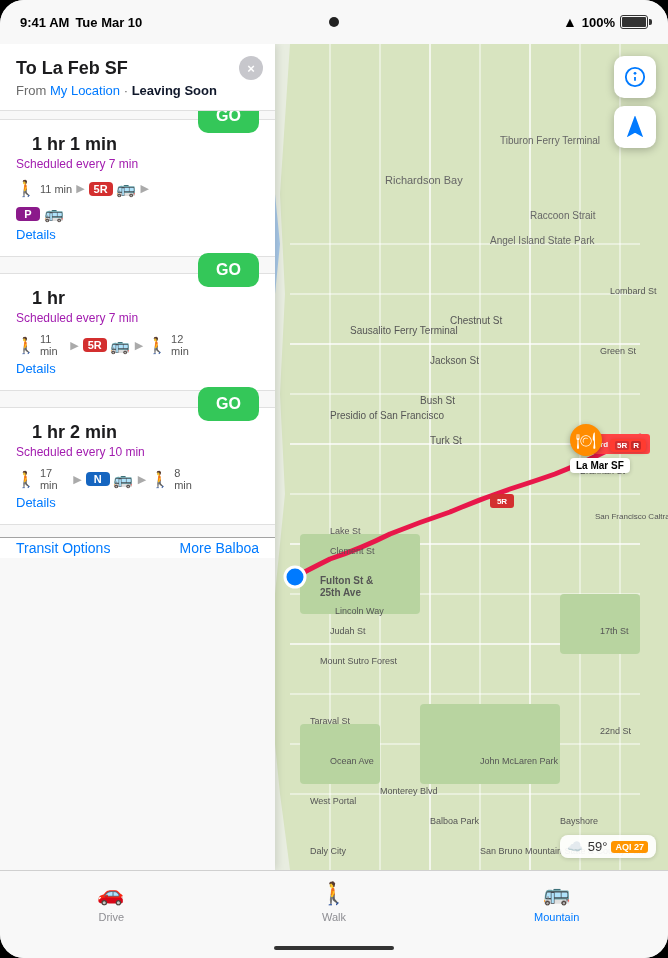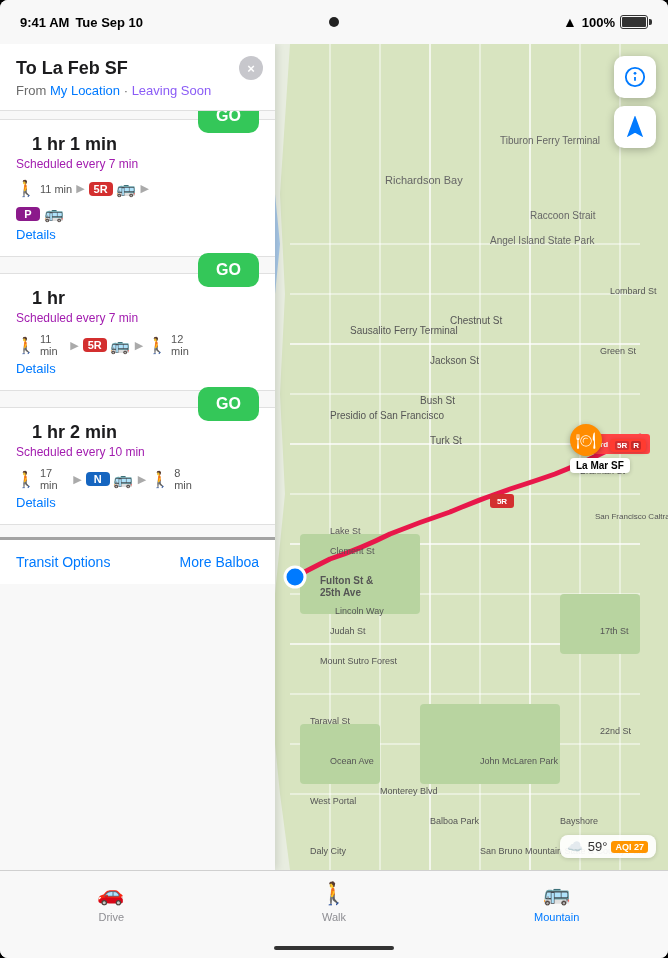--- a/index.html
+++ b/index.html
@@ -10,21 +10,21 @@
       font-family: -apple-system, 'SF Pro Text', 'Helvetica Neue', sans-serif;
       background: #000;
       position: relative;
     }
 
     
     .device-frame {
       width: 668px;
       height: 958px;
       background: #f0f0f0;
-      border-radius: 8px;
+      border-radius: 24px;
       overflow: hidden;
       position: relative;
     }
 
     
     .status-bar {
       height: 44px;
       background: #f8f8f8;
       display: flex;
       align-items: center;
@@ -156,22 +156,22 @@
     }
     .panel-subtitle {
       font-size: 13px;
       color: #6b6b6b;
     }
     .panel-subtitle .link {
       color: #007aff;
       font-weight: 500;
     }
     .panel-subtitle .soon-badge {
-      color: #8b5cf6;
-      font-weight: 400;
+      color: #0f172a;
+      font-weight: 700;
     }
     .close-btn {
       position: absolute;
       top: 12px;
       right: 12px;
       width: 24px;
       height: 24px;
       background: #c7c7cc;
       border-radius: 50%;
       display: flex;
@@ -249,22 +249,22 @@
       color: #007aff;
       font-size: 13px;
       cursor: pointer;
       display: block;
       margin-top: 0;
     }
 
     
     .panel-bottom-links {
       background: white;
-      padding: 14px 16px;
-      border-top: 3px solid #a3a3a3;
+      padding: 2px 16px;
+      border-top: 1px solid #a3a3a3;
       display: flex;
       justify-content: space-between;
       margin-top: 4px;
     }
     .bottom-link {
       color: #007aff;
       font-size: 14px;
       cursor: pointer;
     }
 
@@ -334,21 +334,21 @@
 
   </style>
 </head>
 <body>
 
 <div class="device-frame">
 
   <div class="status-bar">
     <div class="status-bar-left">
       <span>9:41 AM</span>
-      <span>Tue Sep 10</span>
+      <span>Tue Mar 10</span>
     </div>
     <div class="status-bar-center">
       <div class="camera-dot"></div>
     </div>
     <div class="status-bar-right">
       <span class="wifi-icon">▲</span>
       <span>100%</span>
       <div class="battery">
         <div class="battery-fill"></div>
       </div>

